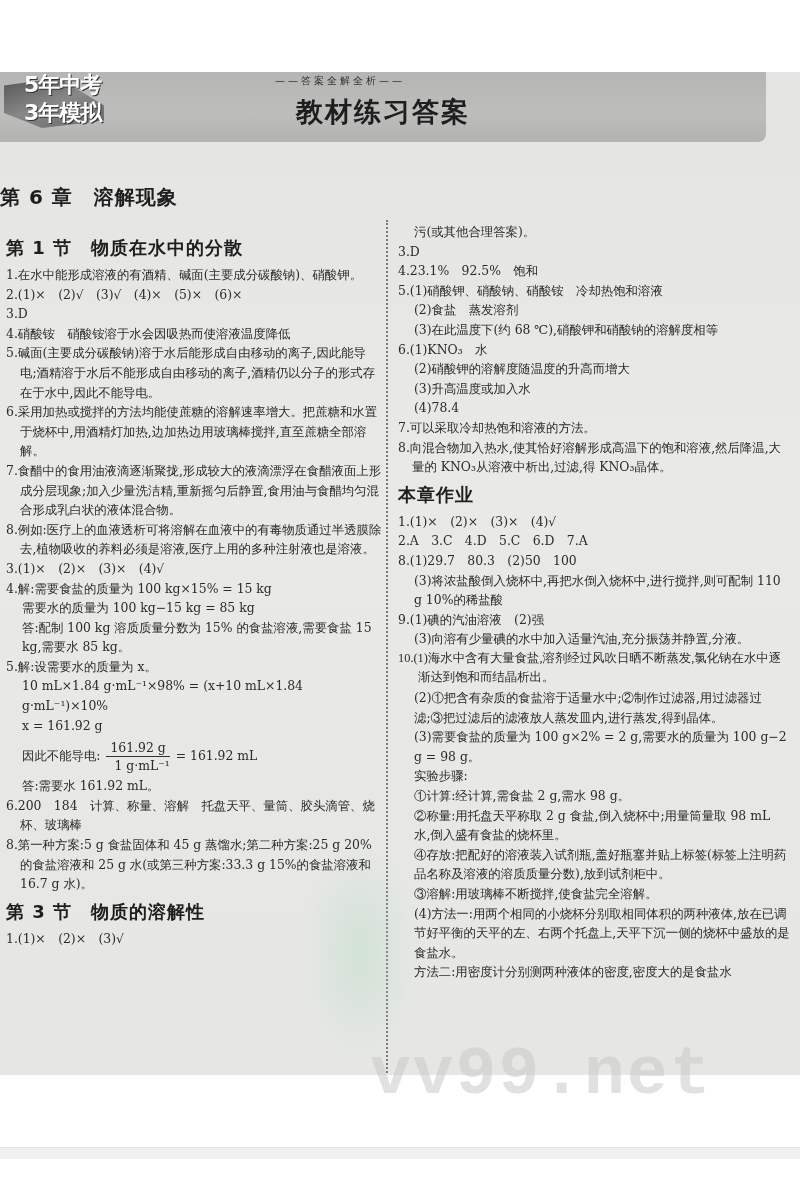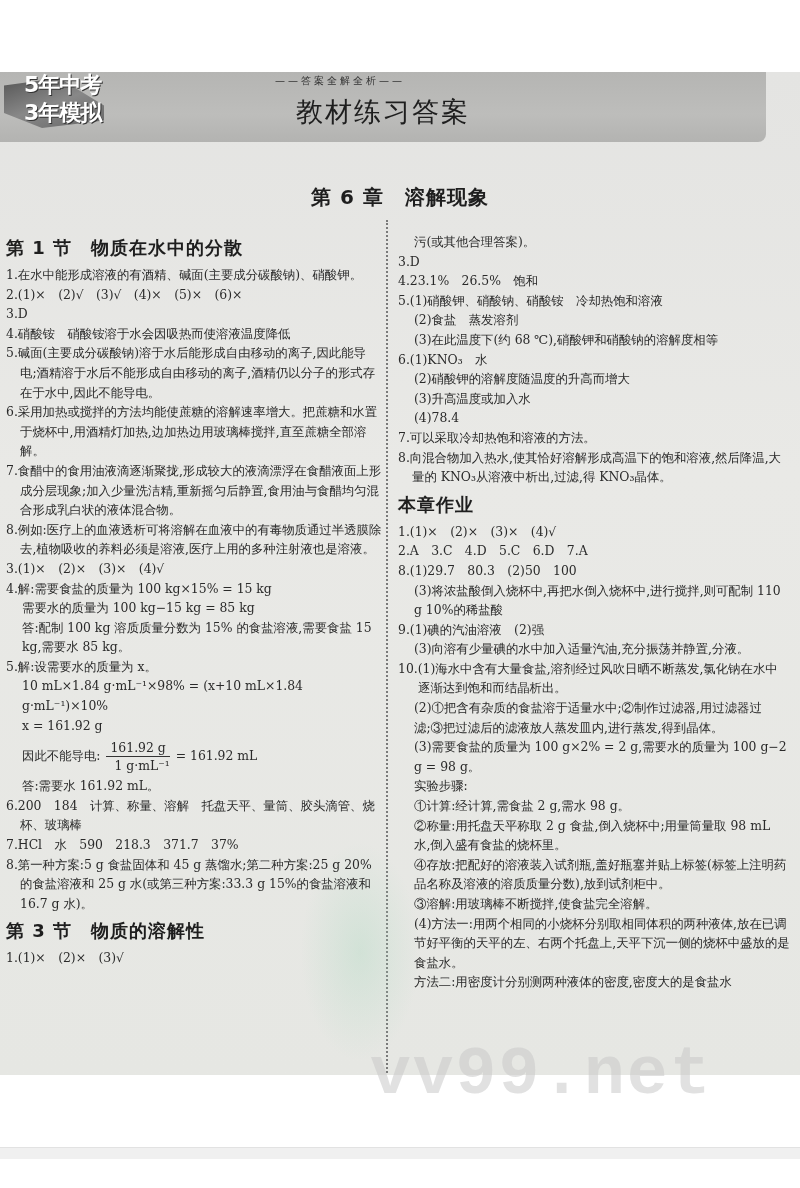--- a/index.html
+++ b/index.html
@@ -19,27 +19,27 @@
     background: linear-gradient(180deg, #b5b5b3 0%, #bdbdbb 60%, #b3b3b1 100%);
     border-radius: 0 0 8px 0;
   }
   .logo { position: absolute; left: 2px; top: 0; width: 112px; height: 68px; }
   .logo .book { position: absolute; left: 2px; top: 6px; width: 100px; height: 50px; background: linear-gradient(160deg, #555 0%, #888 50%, #666 100%); clip-path: polygon(0 15%, 55% 0, 100% 55%, 100% 85%, 38% 100%, 0 70%); }
   .logo .line1, .logo .line2 { position: absolute; font-family: "DejaVu Sans", sans-serif; font-weight: bold; color: #fff; text-shadow: 1px 1px 0 #333; letter-spacing: -1px; }
   .logo .line1 { left: 22px; top: -2px; font-size: 22px; }
   .logo .line2 { left: 22px; top: 26px; font-size: 22px; }
 
   .banner-sub { position: absolute; left: 0; width: 680px; top: 2px; text-align: center; font-family: "DejaVu Sans", sans-serif; font-size: 10px; color: #333; letter-spacing: 3px; }
-  .banner-title { position: absolute; left: 0; width: 766px; top: 22px; text-align: center; font-family: "DejaVu Sans", sans-serif; font-weight: normal; font-size: 27px; color: #1e1e1e; letter-spacing: 2px; }
+  .banner-title { position: absolute; left: 0; width: 766px; top: 22px; text-align: center; font-family: "DejaVu Sans", sans-serif; font-weight: bold; font-size: 27px; color: #1e1e1e; letter-spacing: 2px; }
 
-  .chapter-title { position: absolute; left: 0; width: 800px; top: 112px; text-align: center; font-family: "DejaVu Sans", sans-serif; font-weight: bold; font-size: 20px; color: #1e1e1e; letter-spacing: 1px; }
+  .chapter-title { position: absolute; left: 0; width: 800px; top: 112px; text-align: left; font-family: "DejaVu Sans", sans-serif; font-weight: bold; font-size: 20px; color: #1e1e1e; letter-spacing: 1px; }
 
   .col { position: absolute; top: 0; font-size: 12.4px; line-height: 19.6px; }
   .col.left { left: 6px; width: 376px; top: 158px; }
-  .col.right { left: 398px; width: 392px; top: 160px; }
+  .col.right { left: 398px; width: 392px; top: 150px; }
 
   .divider { position: absolute; left: 386px; top: 148px; width: 0; height: 860px; border-left: 2px dotted #7a7a7a; }
 
   .section-title { font-family: "DejaVu Sans", sans-serif; font-weight: bold; font-size: 18px; line-height: 32px; color: #1e1e1e; letter-spacing: 1px; margin: 2px 0 1px; }
   .item { display: block; }
   .indent { padding-left: 16px; }
   .hang { padding-left: 14px; text-indent: -14px; }
   .frac { display: inline-block; vertical-align: middle; text-align: right; margin: 0 2px; }
   .frac .top { display: block; border-bottom: 1px solid #333; padding: 0 4px; line-height: 17px; }
   .frac .bot { display: block; line-height: 17px; }
@@ -87,49 +87,48 @@
     <div class="item indent" style="margin:4px 0 2px;">
       <span>因此不能导电:</span>
       <span class="frac">
         <span class="top">161.92 g</span>
         <span class="bot">1 g·mL⁻¹</span>
       </span>
       <span>= 161.92 mL</span>
     </div>
     <div class="item indent">答:需要水 161.92 mL。</div>
     <div class="item hang">6.200　184　计算、称量、溶解　托盘天平、量筒、胶头滴管、烧杯、玻璃棒</div>
-    <div class="item">7.HCl　水　590　218.3　371.7　37%</div>
     <div class="item hang">8.第一种方案:5 g 食盐固体和 45 g 蒸馏水;第二种方案:25 g 20%的食盐溶液和 25 g 水(或第三种方案:33.3 g 15%的食盐溶液和 16.7 g 水)。</div>
 
     <div class="section-title">第 3 节　物质的溶解性</div>
     <div class="item">1.(1)×　(2)×　(3)√</div>
   </div>
 
   <div class="col right">
     <div class="item indent">污(或其他合理答案)。</div>
     <div class="item">3.D</div>
-    <div class="item">4.23.1%　26.5%　饱和</div>
+    <div class="item">4.23.1%　92.5%　饱和</div>
     <div class="item">5.(1)硝酸钾、硝酸钠、硝酸铵　冷却热饱和溶液</div>
     <div class="item indent">(2)食盐　蒸发溶剂</div>
     <div class="item indent">(3)在此温度下(约 68 ℃),硝酸钾和硝酸钠的溶解度相等</div>
     <div class="item">6.(1)KNO₃　水</div>
     <div class="item indent">(2)硝酸钾的溶解度随温度的升高而增大</div>
     <div class="item indent">(3)升高温度或加入水</div>
     <div class="item indent">(4)78.4</div>
     <div class="item">7.可以采取冷却热饱和溶液的方法。</div>
     <div class="item hang">8.向混合物加入热水,使其恰好溶解形成高温下的饱和溶液,然后降温,大量的 KNO₃从溶液中析出,过滤,得 KNO₃晶体。</div>
 
     <div class="section-title">本章作业</div>
     <div class="item">1.(1)×　(2)×　(3)×　(4)√</div>
     <div class="item">2.A　3.C　4.D　5.C　6.D　7.A</div>
     <div class="item">8.(1)29.7　80.3　(2)50　100</div>
     <div class="item indent">(3)将浓盐酸倒入烧杯中,再把水倒入烧杯中,进行搅拌,则可配制 110 g 10%的稀盐酸</div>
     <div class="item">9.(1)碘的汽油溶液　(2)强</div>
     <div class="item indent">(3)向溶有少量碘的水中加入适量汽油,充分振荡并静置,分液。</div>
-    <div class="item hang" style="padding-left:20px;text-indent:-20px;">10.(1)海水中含有大量食盐,溶剂经过风吹日晒不断蒸发,氯化钠在水中逐渐达到饱和而结晶析出。</div>
+    <div class="item hang" style="padding-left:20px;text-indent:-20px;font-family:Liberation Serif, serif;">10.(1)海水中含有大量食盐,溶剂经过风吹日晒不断蒸发,氯化钠在水中逐渐达到饱和而结晶析出。</div>
     <div class="item indent">(2)①把含有杂质的食盐溶于适量水中;②制作过滤器,用过滤器过滤;③把过滤后的滤液放人蒸发皿内,进行蒸发,得到晶体。</div>
     <div class="item indent">(3)需要食盐的质量为 100 g×2% = 2 g,需要水的质量为 100 g−2 g = 98 g。</div>
     <div class="item indent">实验步骤:</div>
     <div class="item indent">①计算:经计算,需食盐 2 g,需水 98 g。</div>
     <div class="item indent">②称量:用托盘天平称取 2 g 食盐,倒入烧杯中;用量筒量取 98 mL 水,倒入盛有食盐的烧杯里。</div>
     <div class="item indent">④存放:把配好的溶液装入试剂瓶,盖好瓶塞并贴上标签(标签上注明药品名称及溶液的溶质质量分数),放到试剂柜中。</div>
     <div class="item indent">③溶解:用玻璃棒不断搅拌,使食盐完全溶解。</div>
     <div class="item indent">(4)方法一:用两个相同的小烧杯分别取相同体积的两种液体,放在已调节好平衡的天平的左、右两个托盘上,天平下沉一侧的烧杯中盛放的是食盐水。</div>
     <div class="item indent">方法二:用密度计分别测两种液体的密度,密度大的是食盐水</div>
   </div>

